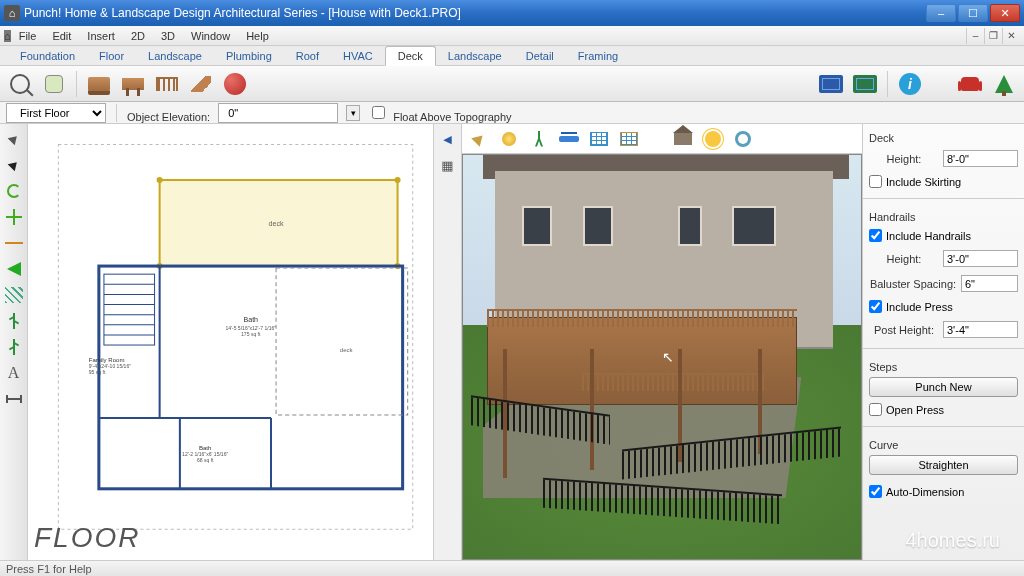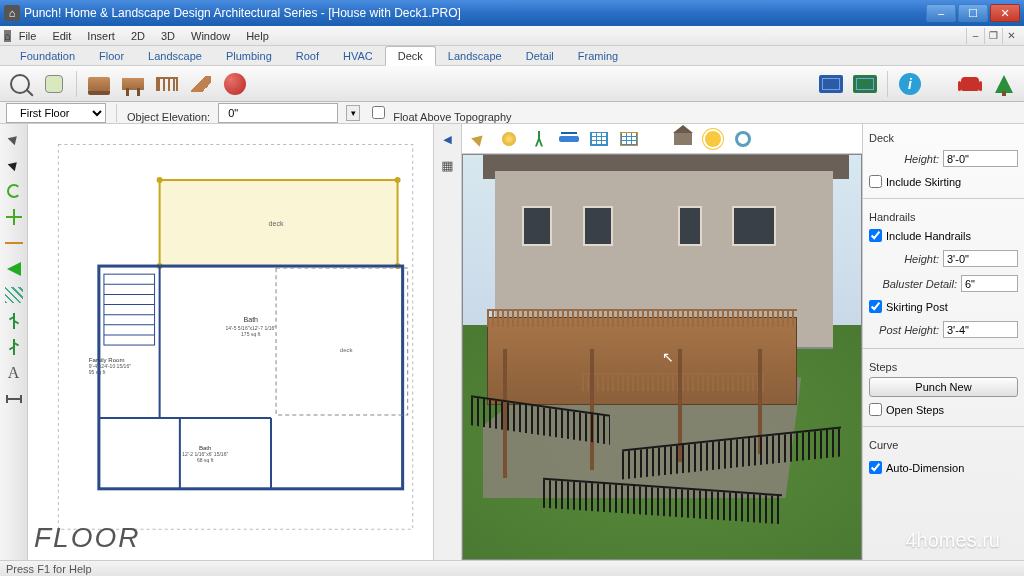--- a/index.html
+++ b/index.html
@@ -113,21 +113,21 @@
 .deck3d{position:absolute;top:40%;left:6%;width:78%;height:22%;background:linear-gradient(#a87548,#8a5f3a);border:1px solid #5a3f28;}
 .railing3d{position:absolute;height:18px;background:repeating-linear-gradient(90deg,#9a6a42 0 2px,transparent 2px 5px);border-top:2px solid #9a6a42;}
 .post3d{position:absolute;width:4px;background:#7a5032;}
 .fence{position:absolute;height:30px;background:repeating-linear-gradient(90deg,#1a1a1a 0 2px, transparent 2px 6px);border-top:2px solid #1a1a1a;}
 .cursor3d{position:absolute;top:48%;left:50%;color:#fff;font-size:14px;pointer-events:none;}
 
 
 .right-panel { flex:0 0 162px; background: linear-gradient(#fbfbfb,#eee); border-left:1px solid #ccc; padding:4px 6px; font-size:11px; display:flex; flex-direction:column; gap:4px; overflow:hidden; }
 .rp-section-label{font-size:11px;color:#333;margin-top:4px;}
 .rp-row{display:flex;align-items:center;gap:4px;margin:2px 0;}
-.rp-row .lab{flex:0 0 auto;text-align:right;color:#333;font-style:italic;}
+.rp-row .lab{flex:0 0 auto;text-align:center;color:#333;}
 .rp-input{flex:1;min-width:30px;border:1px solid #aaa;background:#fff;height:17px;font-size:11px;padding:0 3px;}
 .rp-btn{width:100%;height:20px;background:linear-gradient(#fdfdfd,#e0e0e0);border:1px solid #999;border-radius:3px;font-size:11px;display:flex;align-items:center;justify-content:center;}
 .rp-divider{height:1px;background:#ccc;margin:4px -6px;}
 
 
 .statusbar { position:absolute; left:0; right:0; bottom:0; height:16px; background:linear-gradient(#f4f4f4,#e4e4e4); border-top:1px solid #ccc; font-size:11px; color:#555; padding:0 6px; display:flex; align-items:center; justify-content:space-between; }
 .watermark { position:absolute; right:24px; bottom:24px; color:#fff; font-size:20px; font-weight:500; opacity:0.9; text-shadow:0 1px 2px rgba(0,0,0,0.3); pointer-events:none;}
 </style>
 </head>
 <body>
@@ -387,42 +387,43 @@
     <div class="rp-section-label">Handrails</div>
     <div class="rp-row">
       <input type="checkbox" checked="" style="">
       <span>Include Handrails</span>
     </div>
     <div class="rp-row">
       <span class="lab" style="width:70px">Height:</span>
       <input class="rp-input" value="3'-0&quot;" style="">
     </div>
     <div class="rp-row">
-      <span class="lab" style="width:88px">Baluster Detail:</span>
+      <span class="lab" style="width:88px">Baluster Spacing:</span>
       <input class="rp-input" value="6&quot;" style="">
     </div>
     <div class="rp-row">
       <input type="checkbox" checked="" style="">
-      <span>Skirting Post</span>
+      <span>Include Press</span>
     </div>
     <div class="rp-row">
       <span class="lab" style="width:70px">Post Height:</span>
       <input class="rp-input" value="3'-4&quot;" style="">
     </div>
     <div class="rp-divider"></div>
 
     <div class="rp-section-label">Steps</div>
     <div class="rp-btn">Punch New</div>
     <div class="rp-row">
       <input type="checkbox" style="">
-      <span>Open Steps</span>
+      <span>Open Press</span>
     </div>
     <div class="rp-divider"></div>
 
     <div class="rp-section-label">Curve</div>
+    <div class="rp-btn">Straighten</div>
 
     <div class="rp-row" style="margin-top:6px">
       <input type="checkbox" checked="" style="">
       <span>Auto-Dimension</span>
     </div>
   </div>
 
 </div>
 
 <div class="statusbar">

